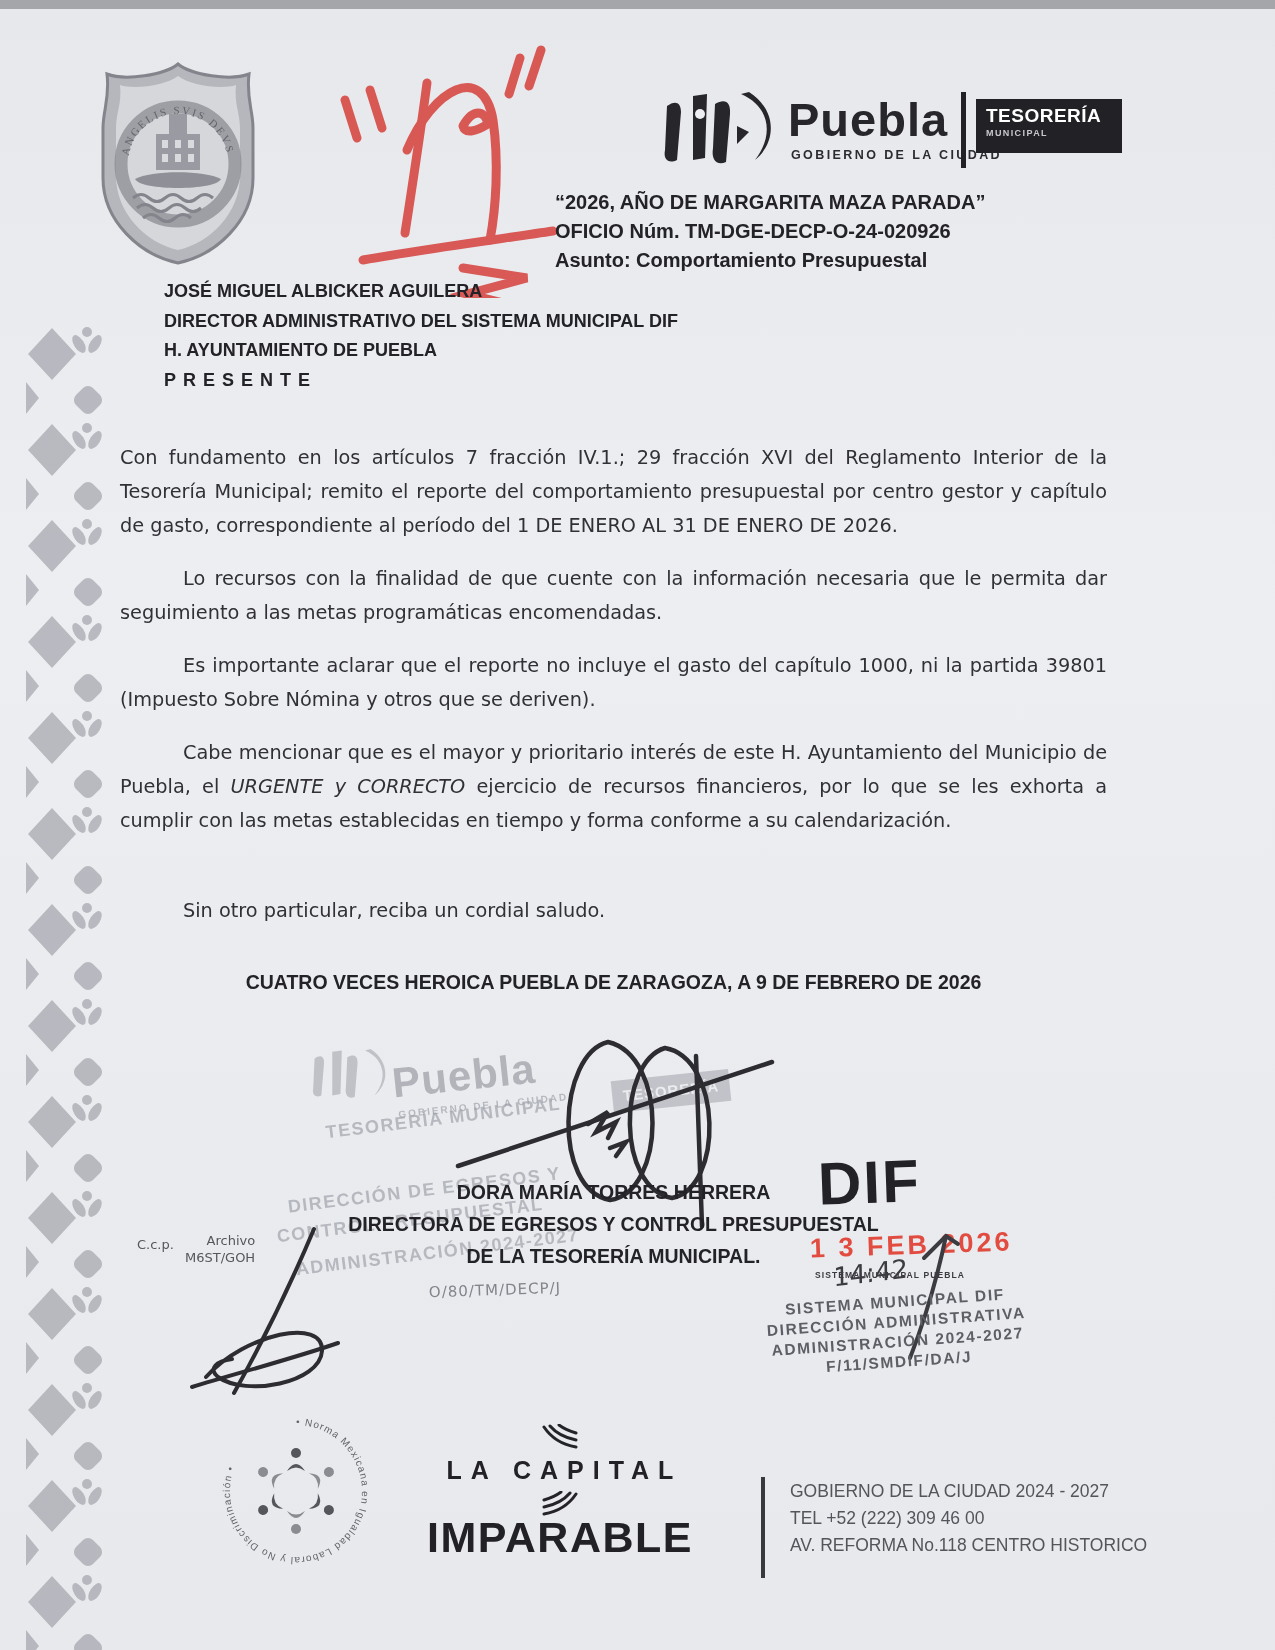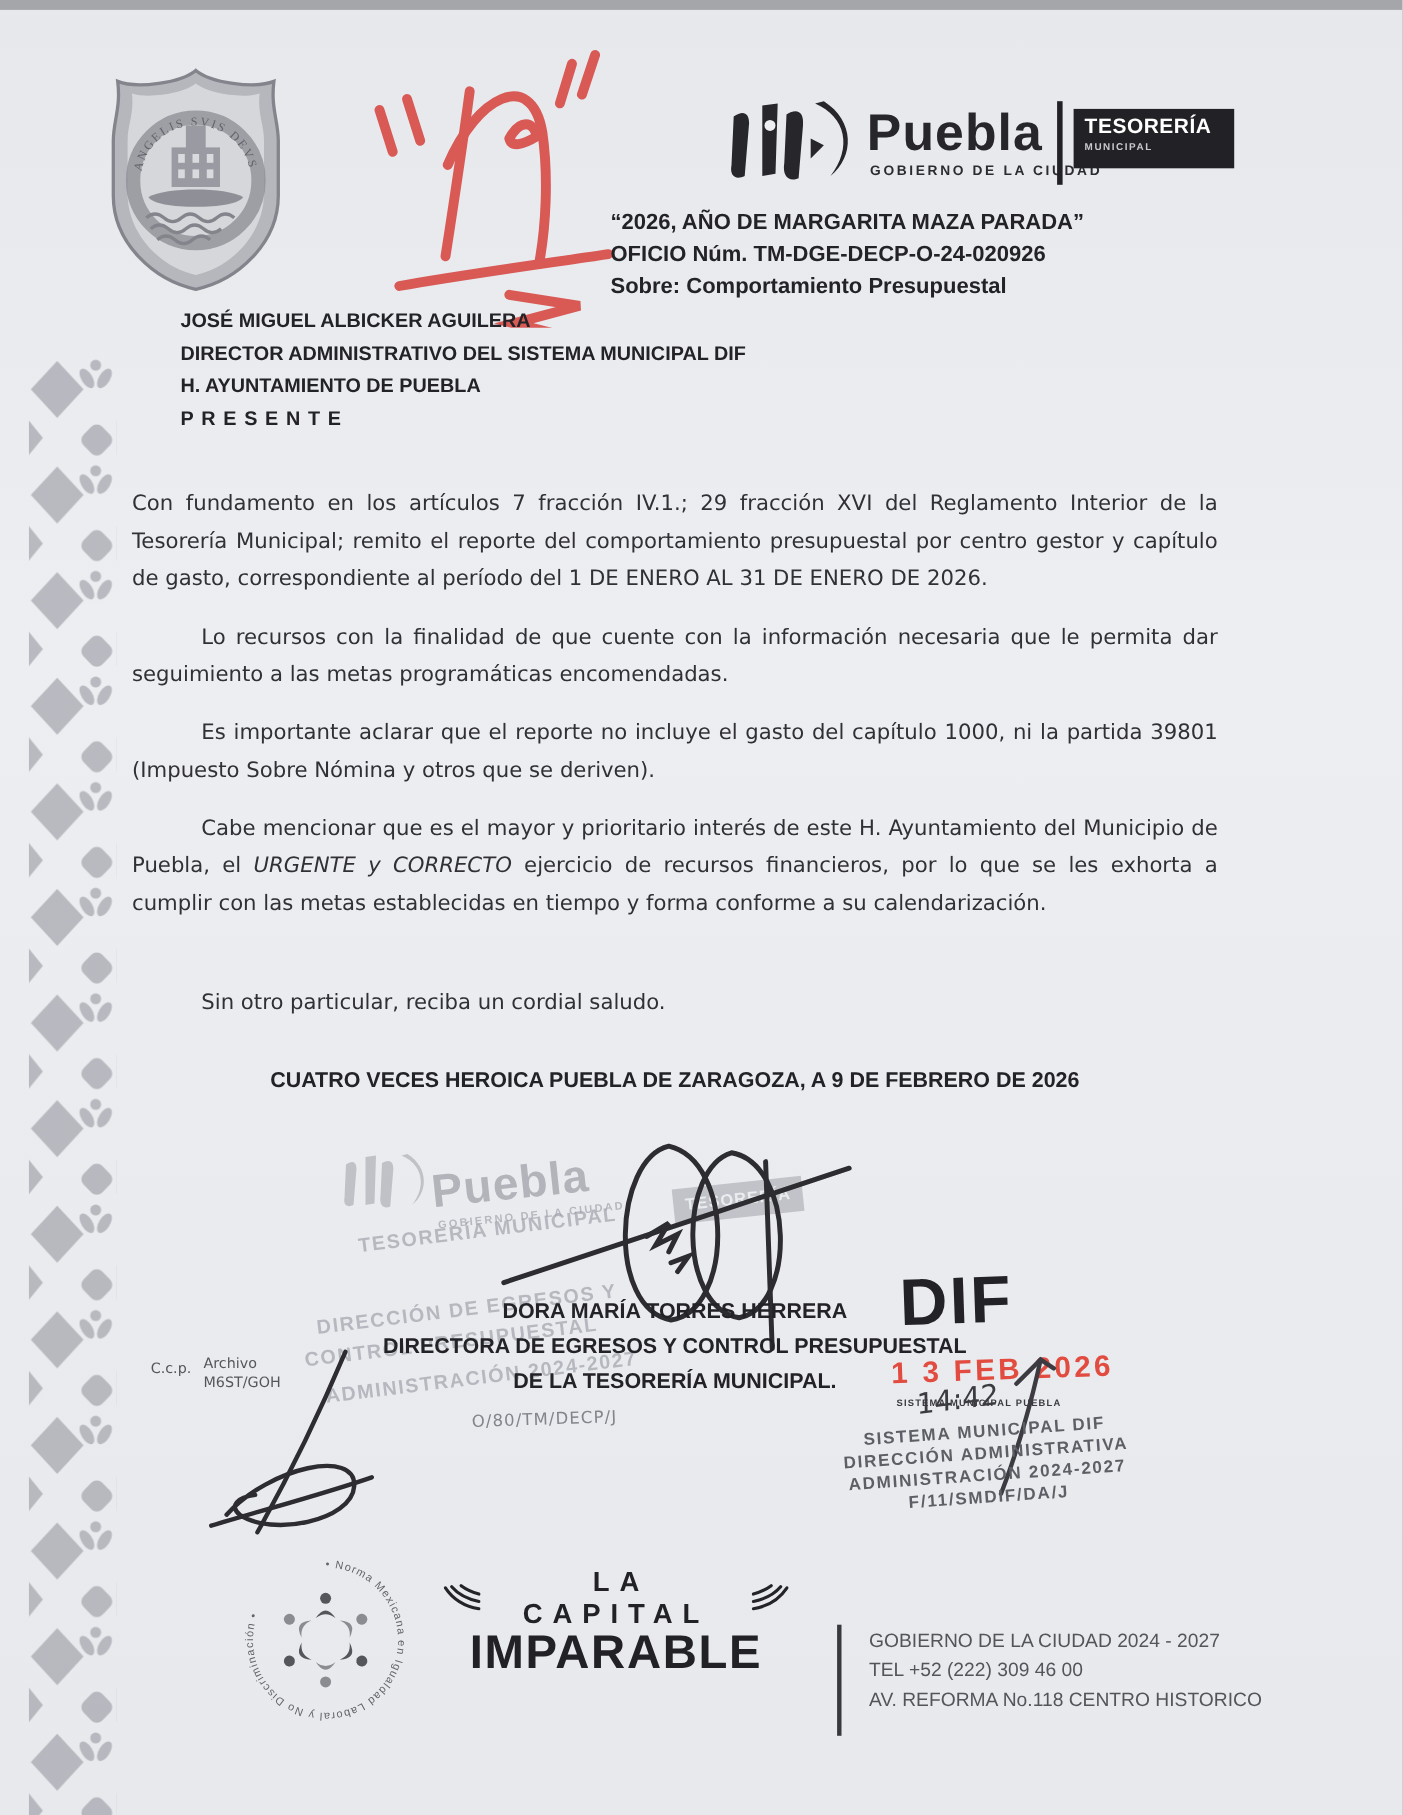--- a/index.html
+++ b/index.html
@@ -40,24 +40,24 @@
   #sig-ref{left:285px;top:1281px;width:420px;text-align:center;font-size:15px;letter-spacing:1px;color:#83848c;transform:rotate(-2deg);}
   
   #dif-logo{left:818px;top:1148px;font-size:60px;letter-spacing:2px;color:#232327;transform:rotate(-2deg);}
   #dif-caption{left:810px;top:1270px;width:160px;text-align:center;font-size:8.5px;letter-spacing:1.1px;color:#3a3a40;}
   #date-stamp{left:810px;top:1230px;font-size:27px;letter-spacing:3px;color:#e23b2e;transform:rotate(-2deg);opacity:.9;}
   #time-hand{left:833px;top:1258px;font-size:26px;color:#3b3b41;transform:rotate(-7deg) skewX(-6deg);}
   #reception{left:742px;top:1292px;width:310px;text-align:center;font-size:15.5px;line-height:20px;letter-spacing:1.6px;
              color:#5e5f66;transform:rotate(-4deg);font-family:"Liberation Sans",sans-serif;font-weight:700;}
   
   #ccp-label{left:113px;top:1237px;font-size:13px;color:#55565c;margin-left:24px;}
-  #ccp-dest{left:185px;top:1232px;font-size:13px;line-height:17px;color:#55565c;}
+  #ccp-dest{left:185px;top:1232px;font-size:13px;line-height:17px;color:#55565c;text-align:right;}
   
   #capital{left:403px;top:1424px;width:314px;text-align:center;color:#222226;}
-  #capital .row1{display:flex;align-items:center;justify-content:center;gap:6px;}
+  #capital .row1{display:flex;align-items:center;justify-content:center;gap:6px;flex-direction:column;}
   #capital .t1{font-size:25px;letter-spacing:9px;text-indent:9px;}
   #capital .t2{font-size:43px;letter-spacing:1.5px;margin-top:-4px;}
   #footer-bar{left:761px;top:1477px;width:4px;height:101px;background:#38383d;}
   #footer-text{left:790px;top:1478px;font-size:17.5px;line-height:27px;color:#54555b;font-family:"Liberation Sans",sans-serif;}
 </style>
 </head>
 <body>
 
 <div id="page">
 
@@ -135,21 +135,21 @@
   <div class="abs hd" id="brand-tag">GOBIERNO DE LA CIUDAD</div>
   <div class="abs" id="brand-divider"></div>
   <div class="abs hd" id="brand-box">
     <div class="l1">TESORERÍA</div>
     <div class="l2">MUNICIPAL</div>
   </div>
 
   <div class="abs hd" id="hdr-lines">
     <div>“2026, AÑO DE MARGARITA MAZA PARADA”</div>
     <div>OFICIO Núm. TM-DGE-DECP-O-24-020926</div>
-    <div>Sobre: Comportamiento Presupuestal</div>
+    <div>Asunto: Comportamiento Presupuestal</div>
   </div>
 
   <div class="abs hd" id="recipient">
     <div>JOSÉ MIGUEL ALBICKER AGUILERA</div>
     <div>DIRECTOR ADMINISTRATIVO DEL SISTEMA MUNICIPAL DIF</div>
     <div>H. AYUNTAMIENTO DE PUEBLA</div>
     <div class="presente">PRESENTE</div>
   </div>
 
   <div class="abs" id="body-text">

